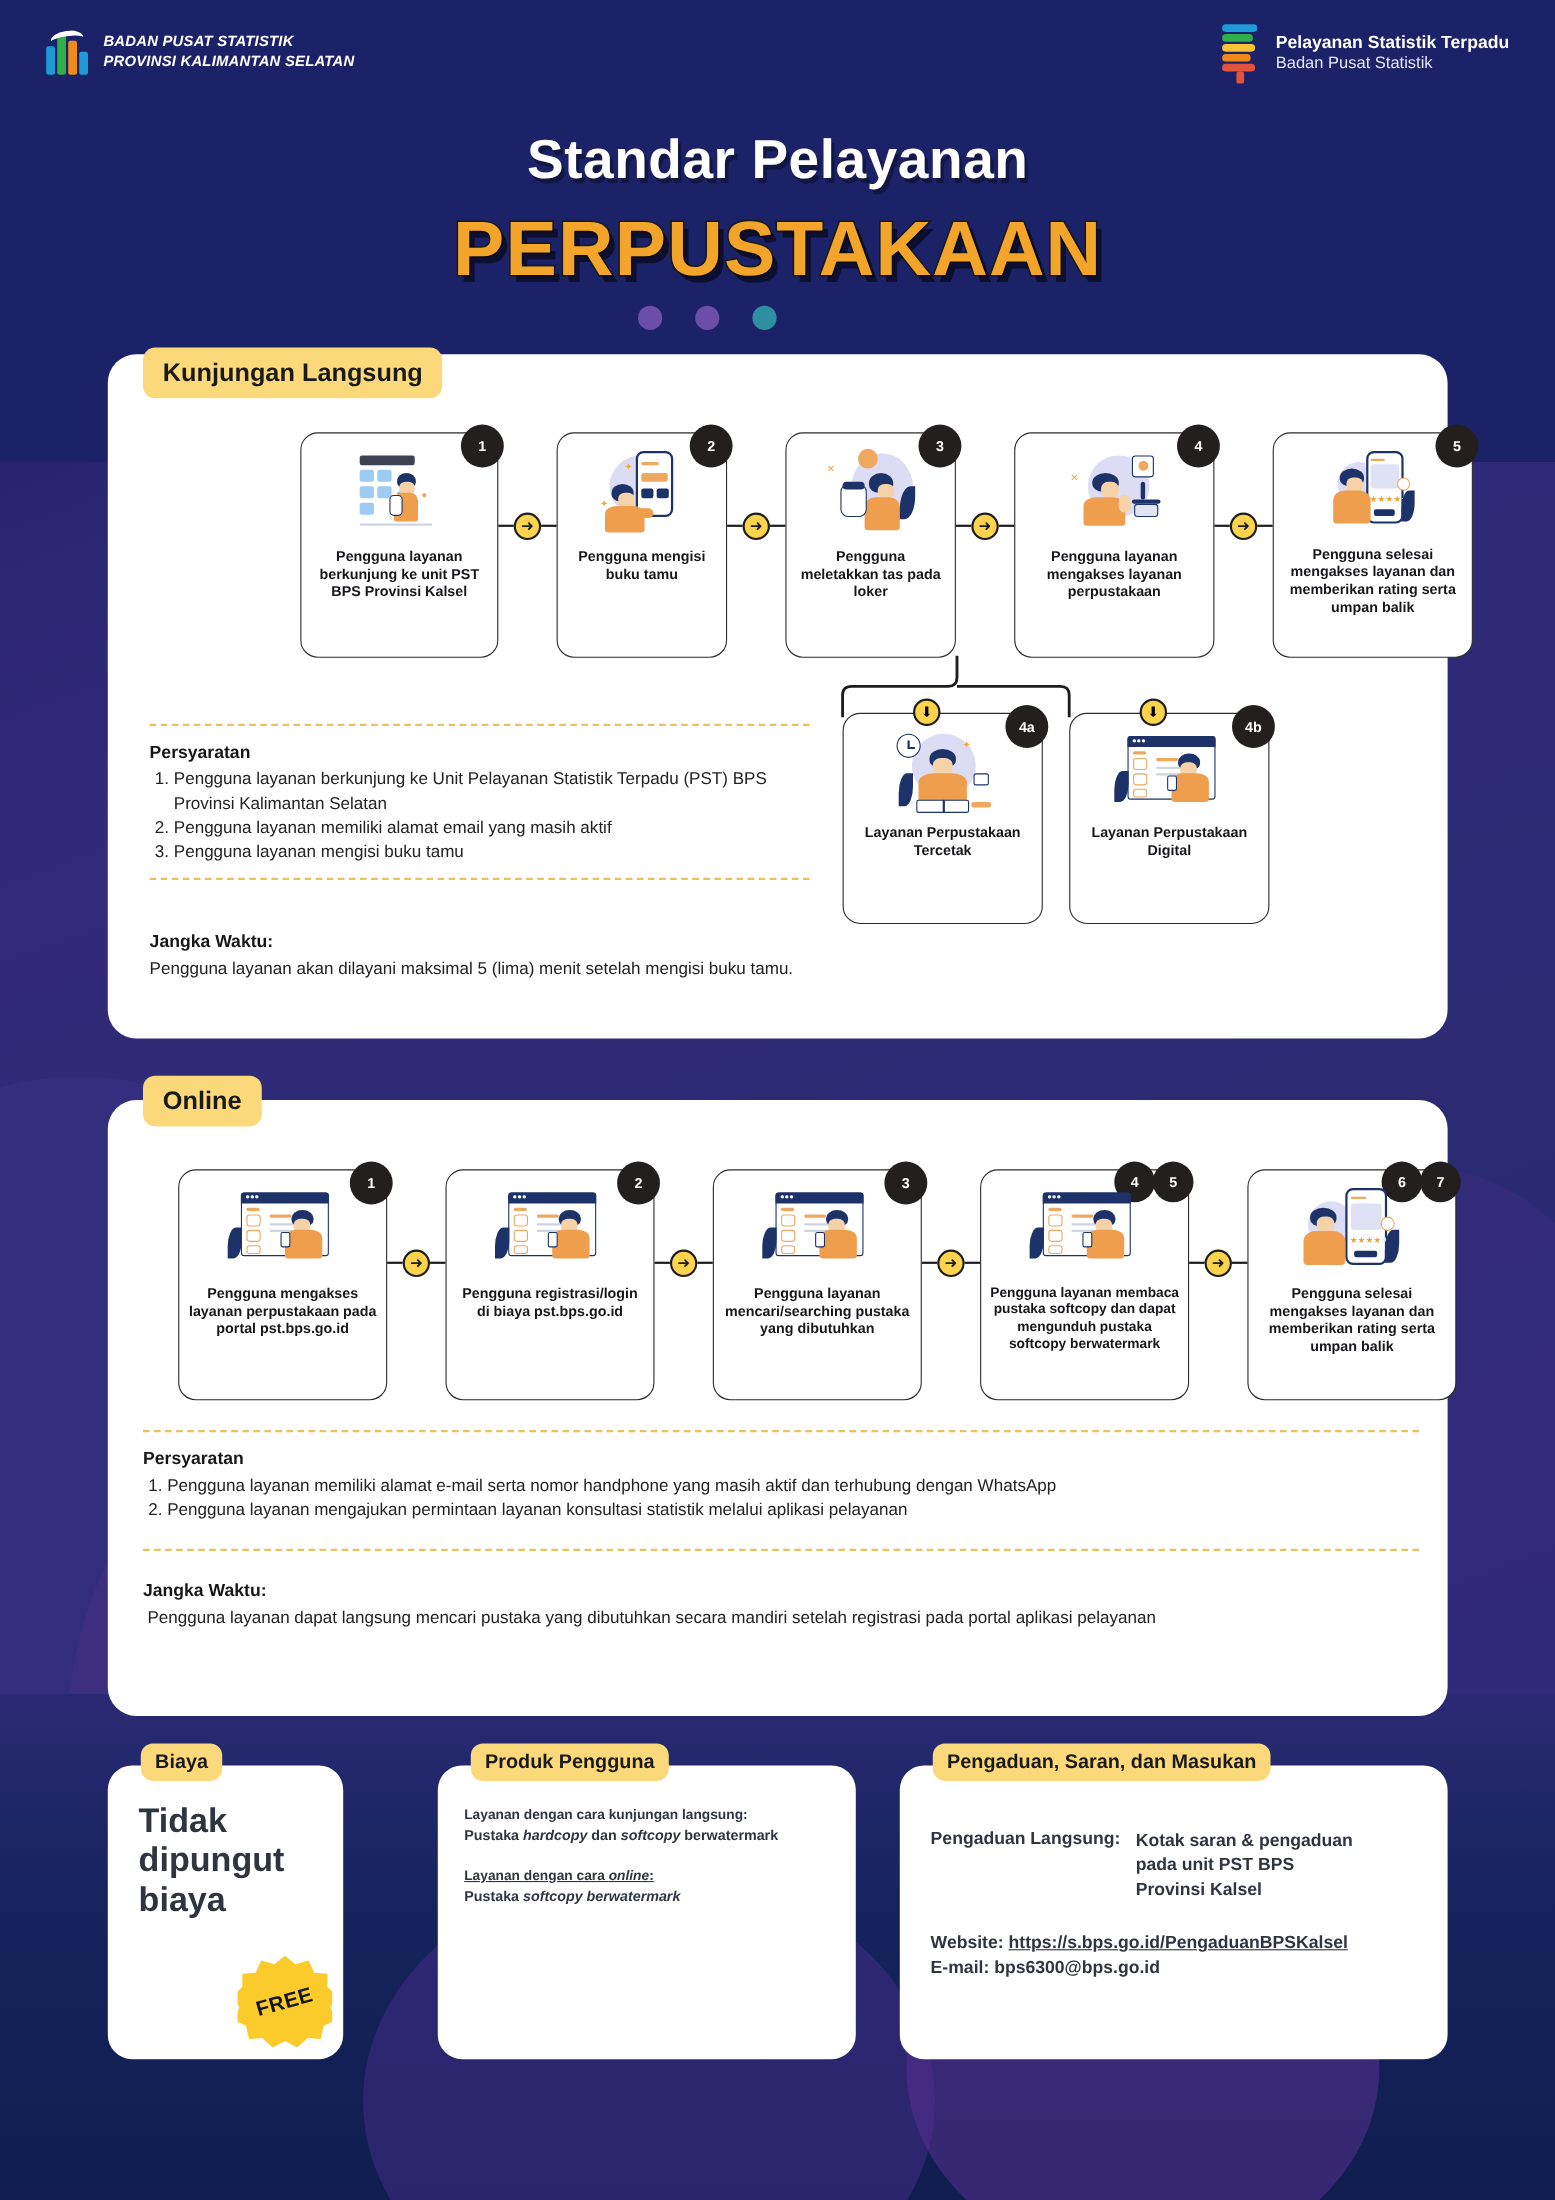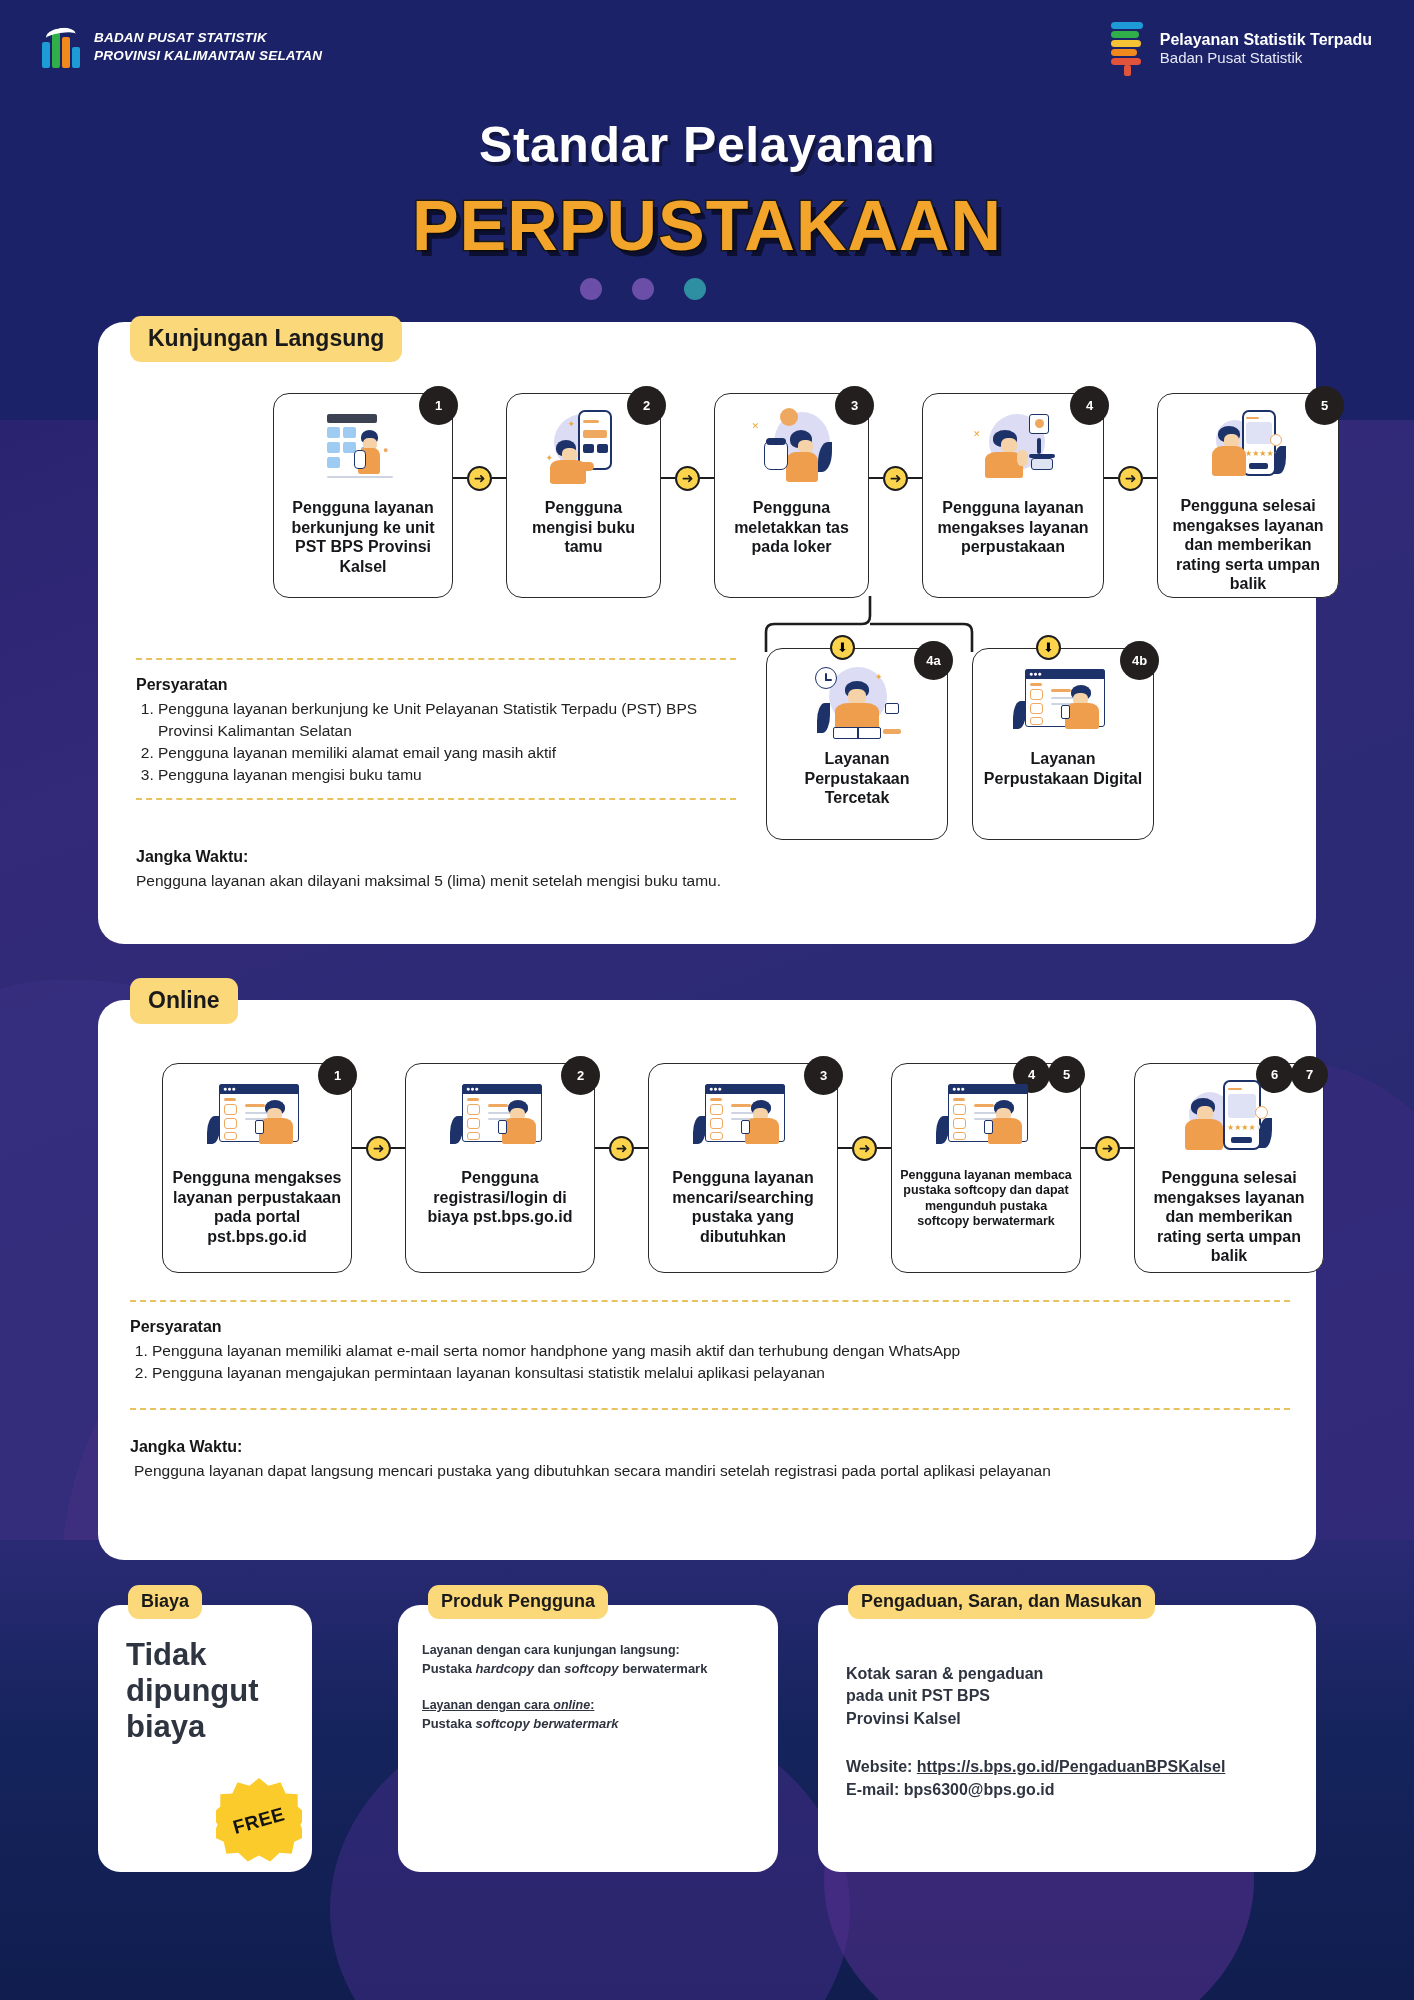--- a/index.html
+++ b/index.html
@@ -75,21 +75,21 @@
   #tag-online     { left:130px; top:978px; }
 
   
   .flow { position:absolute; display:flex; align-items:flex-start; }
   .card { position:relative; border:1.6px solid #2b2b2b; border-radius:16px; background:#fff;
           display:flex; flex-direction:column; align-items:center; }
   .card .num { position:absolute; background:#241f1f; color:#fff; border-radius:50%;
                display:flex; align-items:center; justify-content:center;
                font-size:13px; font-weight:bold; }
   .card .art { margin-top:14px; }
-  .card .cap { font-size:16px; font-weight:bold; color:#16171a; text-align:center;
+  .card .cap { font-size:13px; font-weight:bold; color:#16171a; text-align:center;
                line-height:1.22; padding:0 8px; margin-top:6px; }
   .conn { display:flex; align-items:center; height:170px; }
   .conn .line { width:14px; height:2.6px; background:#1d1d1d; }
   .conn .knob { width:25px; height:25px; border-radius:50%; background:#fbd34d;
                 border:2px solid #1d1d1d; display:flex; align-items:center; justify-content:center;
                 font-size:14px; color:#1d1d1d; line-height:1; }
 
   
   .ill { width:92px; height:78px; position:relative; }
   .ill .blob { position:absolute; background:#dcdcf5; border-radius:50%; }
@@ -597,20 +597,21 @@
     </div>
     <div class="produk-big" style="margin-top:4px;">
       <span>Pustaka </span><i>softcopy berwatermark</i>
     </div>
   </div>
 </div>
 <div class="panel-tag" id="tag-produk">Produk Pengguna</div>
 
 <div class="bbox" id="box-aduan">
   <div style="padding:58px 28px 0 28px; display:flex; gap:14px;">
+    <div class="aduan-label" style="white-space:nowrap;">Pengaduan Langsung:</div>
     <div class="aduan-val" style="max-width:200px;">Kotak saran &amp; pengaduan pada unit PST BPS Provinsi Kalsel</div>
   </div>
   <div style="padding:26px 28px 0 28px;">
     <div class="aduan-val">
       <span>Website:</span>
       <span class="aduan-link">https://s.bps.go.id/PengaduanBPSKalsel</span>
     </div>
     <div class="aduan-val">
       <span>E-mail:</span>
       <span>bps6300@bps.go.id</span>

